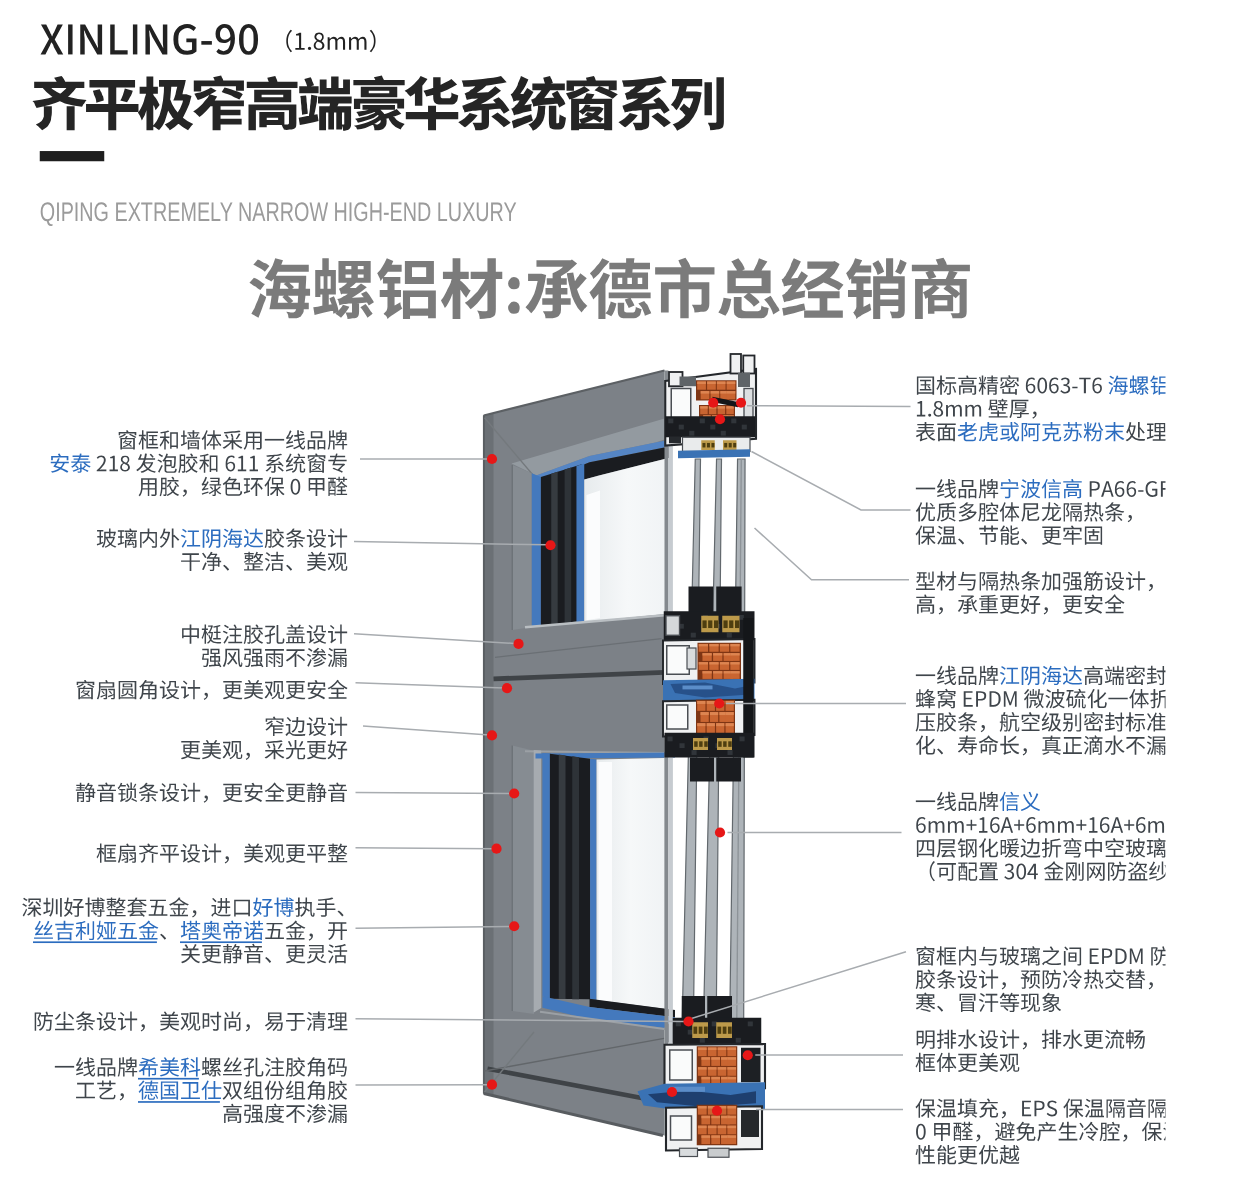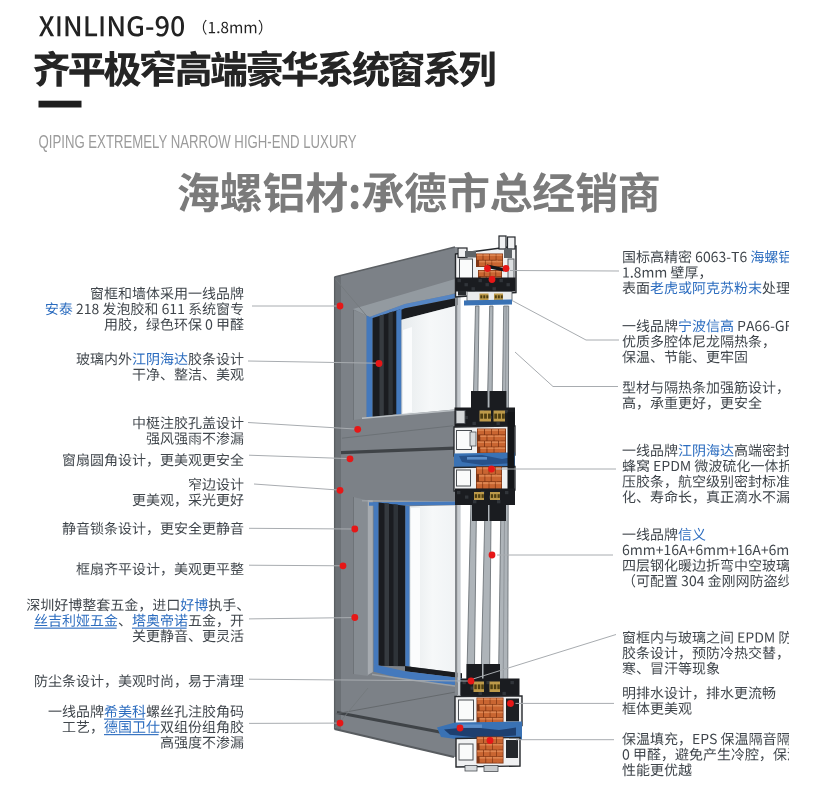--- a/index.html
+++ b/index.html
@@ -1,14 +1,14 @@
 <!DOCTYPE html>
 <html><head><meta charset="utf-8"><style>
 html,body{margin:0;padding:0;background:#ffffff;}
-#page{position:relative;width:777px;height:800px;overflow:hidden;background:#fff;padding-left:12px;}
+#page{position:relative;width:777px;height:800px;overflow:hidden;background:#fff;}
 .lib{font-family:"Liberation Sans",sans-serif;}
 </style></head><body>
 <div id="page">
 <svg width="830" height="800" viewBox="0 0 830 800">
 <defs>
         <path id="g400_002B" d="M24 12V33H4V40H24V62H31V40H52V33H31V12Z"></path>
         <path id="g400_002D" d="M5 24V31H30V24Z"></path>
         <path id="g400_002E" d="M14 -1Q11 -1 9 1Q7 3 7 6Q7 9 9 11Q11 13 14 13Q17 13 19 11Q21 9 21 6Q21 3 19 1Q17 -1 14 -1Z"></path>
         <path id="g400_0030" d="M28 -1Q21 -1 16 3Q11 7 8 16Q5 24 5 37Q5 50 8 58Q11 66 16 71Q21 75 28 75Q35 75 40 70Q45 66 48 58Q51 50 51 37Q51 24 48 16Q45 7 40 3Q35 -1 28 -1ZM28 6Q32 6 35 9Q38 13 40 19Q42 26 42 37Q42 48 40 54Q38 61 35 64Q32 67 28 67Q24 67 21 64Q17 61 16 54Q14 48 14 37Q14 26 16 19Q17 13 21 9Q24 6 28 6Z"></path>
         <path id="g400_0031" d="M9 0V8H25V62H12V68Q17 69 21 70Q24 72 27 73H34V8H49V0Z"></path>

